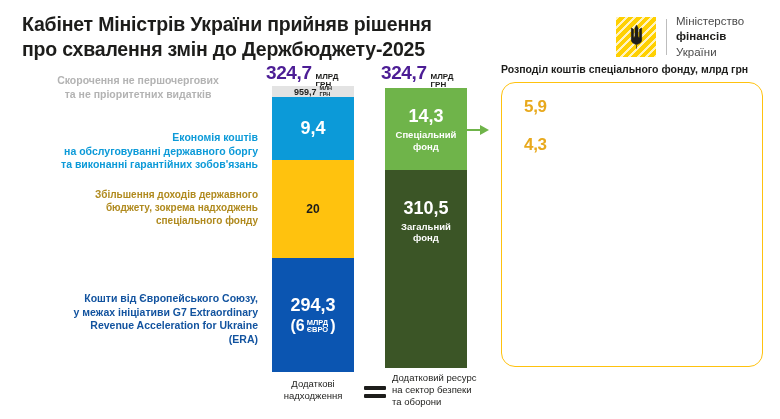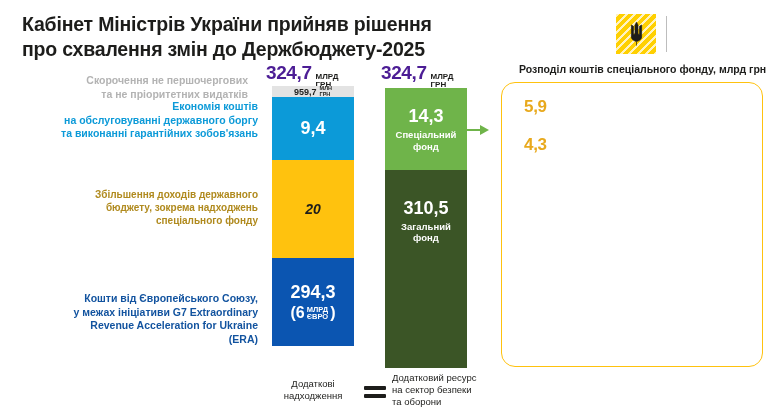--- a/index.html
+++ b/index.html
@@ -34,22 +34,22 @@
   .logo-mark svg{position:relative;z-index:2;}
   .logo-div{width:1px;height:36px;background:#bdbdbd;margin:0 9px 0 10px;}
   .logo-text{font-size:11.5px;line-height:1.33;color:#4a4a4a;}
   .logo-text b{color:#1d1d1b;}
 
   
   .desc{
     position:absolute; text-align:right; line-height:1.3;
     font-weight:bold;
   }
-  .desc.gray{ color:#b3b3b3; font-size:10.5px; font-weight:600; left:8px; top:74px; width:240px;}
-  .desc.cyan{ color:#0c9ad8; font-size:10.5px; left:18px; top:100px; width:240px;}
+  .desc.gray{ color:#b3b3b3; font-size:10.5px; font-weight:600; left:18px; top:74px; width:240px;text-align:center;}
+  .desc.cyan{ color:#0c9ad8; font-size:10.5px; left:18px; top:131px; width:240px;}
   .desc.gold{ color:#b08a1e; font-size:10px; left:18px; top:188px; width:240px;}
   .desc.blue{ color:#12539f; font-size:10.5px; left:18px; top:292px; width:240px;}
 
   
   .bar1-total{
     position:absolute; left:266px; top:62px; width:106px;
     display:flex; align-items:baseline; justify-content:flex-start;
   }
   .tot-num{font-size:19px;font-weight:bold;letter-spacing:-0.4px;color:#4c1d95;}
   .tot-unit{font-size:8px;font-weight:bold;line-height:1.02;margin-left:4px;text-transform:uppercase;color:#1d1d1b;}
@@ -63,22 +63,22 @@
 
   .seg-gray{height:11px;background:#e3e3e3;justify-content:center;}
   .seg-gray .mini{display:flex;align-items:center;gap:3px;}
   .seg-gray .mini .v{font-size:9px;font-weight:bold;color:#1d1d1b;}
   .seg-gray .mini .u{font-size:5.5px;font-weight:bold;line-height:1.0;text-transform:uppercase;color:#1d1d1b;}
   .seg-gray .mini .u span{display:block;}
 
   .seg-cyan{height:63px;background:#0c9ad8;}
   .seg-cyan .val{font-size:18px;color:#ffffff;text-align:center;}
   .seg-yellow{height:98px;background:#FFC20E;}
-  .seg-yellow .val{font-size:14px;color:#1d1d1b;font-style:italic;}
-  .seg-blue{height:88px;background:#0b55b1;}
+  .seg-yellow .val{font-size:12px;color:#1d1d1b;}
+  .seg-blue{height:114px;background:#0b55b1;}
   .seg-blue .val{font-size:18px;color:#ffffff;}
   .seg-blue .sub{
     font-size:16px;font-weight:bold;color:#ffffff;display:flex;align-items:center;gap:2px;margin-top:1px;}
   .seg-blue .sub .u2{font-size:7.5px;line-height:1.0;text-transform:uppercase;}
   .seg-blue .sub .u2 span{display:block;}
 
   
   .bar2-total{position:absolute; left:381px; top:62px; width:110px; display:flex; align-items:baseline;}
   #bar2{left:385px;top:88px;height:280px;}
   .seg-lgreen{height:82px;background:#6fb44a;}
@@ -97,21 +97,21 @@
   .equals i{display:block;height:4px;background:#1d1d1b;border-radius:1px;}
   .equals i+i{margin-top:4px;}
 
   
   .arrow{position:absolute;left:458px;top:124px;width:34px;height:12px;}
   .arrow .shaft{position:absolute;left:0;top:5px;width:24px;height:2px;background:#6fb44a;}
   .arrow .head{position:absolute;left:22px;top:1px;width:0;height:0;
     border-top:5px solid transparent;border-bottom:5px solid transparent;border-left:9px solid #6fb44a;}
 
   
-  .panel-title{position:absolute;left:519px;top:63px;font-size:10.5px;font-weight:bold;color:#1d1d1b;}
+  .panel-title{position:absolute;left:501px;top:63px;font-size:10.5px;font-weight:bold;color:#1d1d1b;}
   .panel{
     position:absolute;left:501px;top:82px;width:262px;height:285px;
     border:1.6px solid #FFC20E;border-radius:14px;box-sizing:border-box;
     padding:14px 16px 10px 22px;
   }
   .p-item{display:flex;align-items:flex-start;gap:9px;margin-bottom:18px;}
   .p-item:last-child{margin-bottom:0;}
   .p-num{font-size:17px;font-weight:bold;color:#E8A91D;min-width:34px;line-height:1.15;letter-spacing:-0.3px;}
   .p-txt{font-size:11.2px;line-height:1.32;color:#333333;}
 </style>
@@ -127,20 +127,25 @@
     <div class="logo-mark">
       <div class="stripes"></div>
       <svg width="19" height="26" viewBox="0 0 19 26" aria-hidden="true">
         <path d="M9.5 1.2 L11.0 4.0 L11.0 13.2 L12.6 13.2 L12.6 5.2 L14.6 4.0 L14.6 16.0
                  C14.6 18.2 12.6 19.6 9.5 20.6 C6.4 19.6 4.4 18.2 4.4 16.0 L4.4 4.0
                  L6.4 5.2 L6.4 13.2 L8.0 13.2 L8.0 4.0 Z
                  M9.5 20.9 L9.5 24.6" fill="#1d1d1b" stroke="#1d1d1b" stroke-width="0.7" stroke-linejoin="round"></path>
       </svg>
     </div>
     <div class="logo-div"></div>
+    <div class="logo-text">
+      <div>Міністерство</div>
+      <b>фінансів</b>
+      <div>України</div>
+    </div>
   </div>
 
   <div class="desc gray" style="white-space:pre-line;">Скорочення не першочергових
 та не пріоритетних видатків</div>
   <div class="desc cyan" style="white-space:pre-line;">Економія коштів
 на обслуговуванні державного боргу
 та виконанні гарантійних зобов'язань</div>
   <div class="desc gold" style="white-space:pre-line;">Збільшення доходів державного
 бюджету, зокрема надходжень
 спеціального фонду</div>

